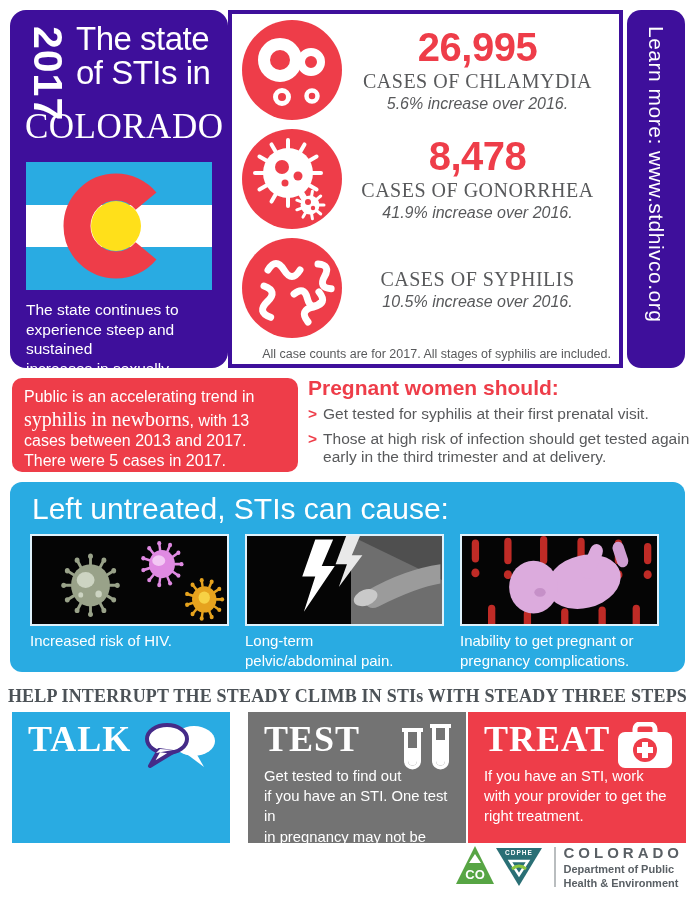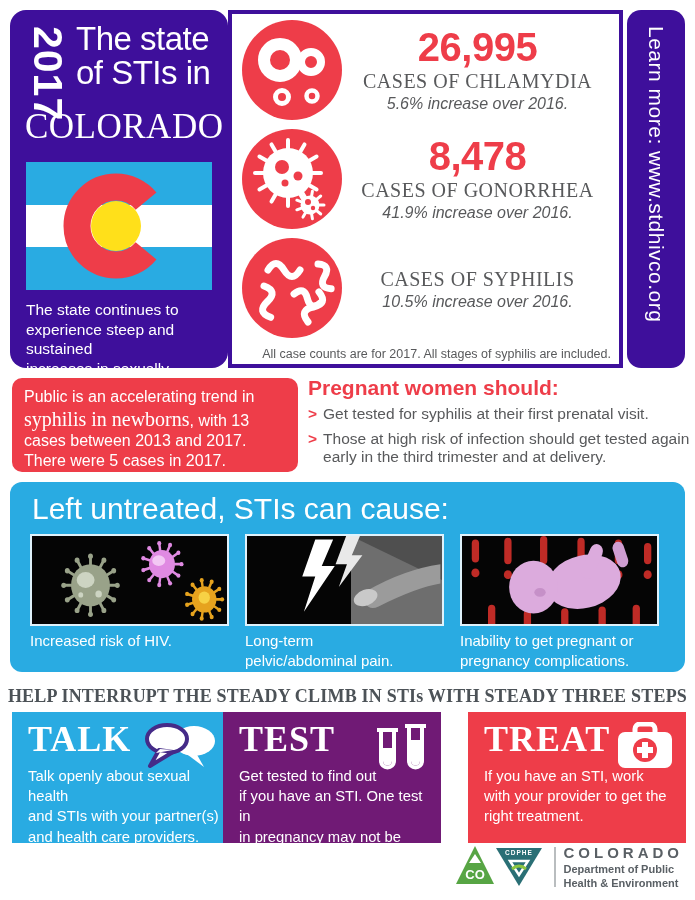--- a/index.html
+++ b/index.html
@@ -56,21 +56,21 @@
   .panel{height:92px;background:#050505;border:2px solid #dff2fb;box-sizing:border-box;}
   .panel svg{display:block;width:100%;height:100%;}
   .caption{font-size:15px;line-height:1.3;margin-top:5px;white-space:pre-line;}
 
   
   .steps-heading{position:absolute;left:0;top:686px;width:695px;text-align:center;
                  font-family:"Liberation Serif",serif;font-weight:bold;font-size:18px;
                  color:#4c5257;letter-spacing:0.2px;}
   .step-box{position:absolute;top:712px;width:218px;height:131px;color:#fff;box-sizing:border-box;}
   .step-talk{left:12px;background:#29abe2;}
-  .step-test{left:223px;background:#701a75;}
+  .step-test{left:248px;background:#737373;}
   .step-treat{left:468px;background:#ee3d49;}
   .step-title{font-family:"Liberation Serif",serif;font-weight:bold;font-size:36px;
               letter-spacing:1px;padding:8px 0 0 16px;line-height:1.1;}
   .step-icon{position:absolute;right:12px;top:10px;}
   .step-text{padding:6px 10px 0 16px;font-size:14.8px;line-height:1.38;white-space:pre-line;}
 
   
   .footer{position:absolute;right:12px;bottom:8px;display:flex;align-items:center;gap:8px;}
   .footer-divider{width:0;height:40px;border-left:2px solid #b9bdbf;}
   .footer-org{color:#5a6065;font-weight:bold;font-size:15px;letter-spacing:4px;line-height:1.2;}
@@ -351,23 +351,20 @@
     <div class="step-title">TALK</div>
     <div class="step-icon">
       <svg width="76" height="50" viewBox="0 0 76 50">
         <ellipse cx="52" cy="19" rx="21" ry="15" fill="#fff"></ellipse>
         <path d="M54,31 L62,45 L42,30 Z" fill="#fff"></path>
         <ellipse cx="25" cy="17" rx="20" ry="14" fill="#fff" stroke="#452b88" stroke-width="4"></ellipse>
         <path d="M17,28 L8,44 L31,30 Z" fill="#fff" stroke="#452b88" stroke-width="4" stroke-linejoin="round"></path>
         <path d="M18,27 L31,28 L14,31 Z" fill="#fff"></path>
       </svg>
     </div>
-    <div class="step-text">Talk openly about sexual health
-and STIs with your partner(s)
-and health care providers.</div>
   </div>
 
   <div class="step-box step-test">
     <div class="step-title">TEST</div>
     <div class="step-icon">
       <svg width="52" height="58" viewBox="0 0 52 58">
         <g transform="translate(2,6)">
           <line x1="-2" y1="2" x2="19" y2="2" stroke="#fff" stroke-width="4"></line>
           <path d="M2,2 v31 a6.5,6.5 0 0 0 13,0 V2" fill="none" stroke="#fff" stroke-width="4"></path>
           <path d="M4,20 h9 v13 a4.5,4.5 0 0 1 -9,0 z" fill="#fff"></path>

